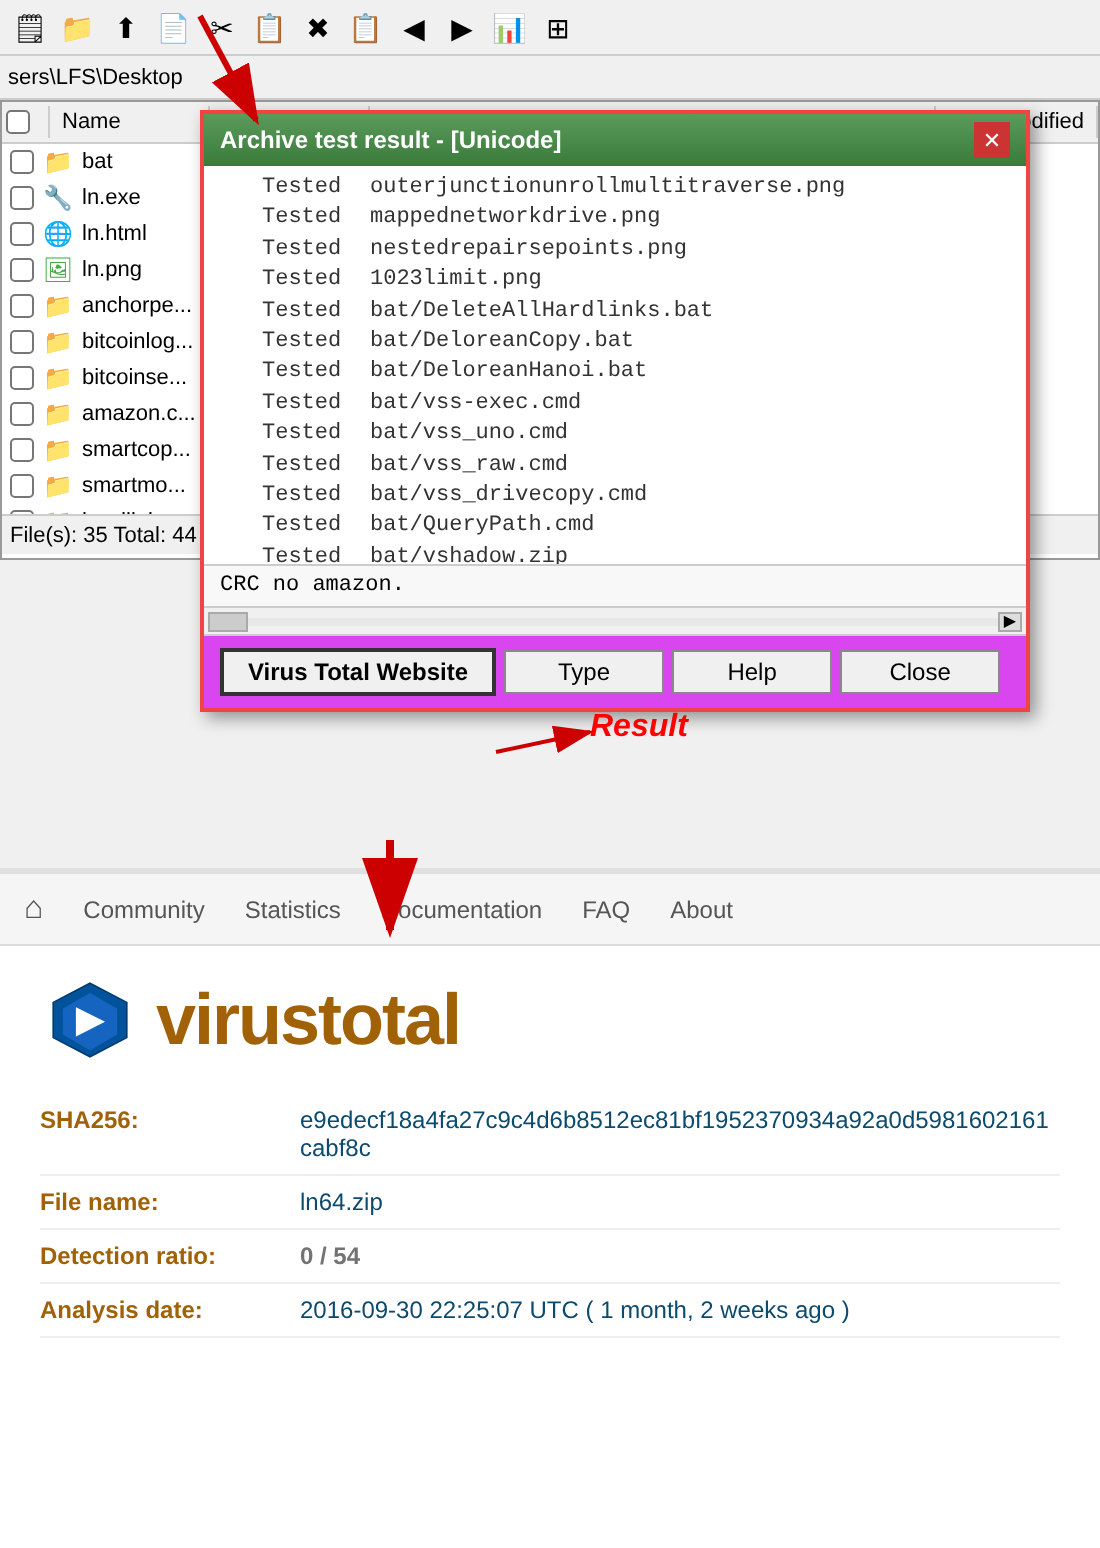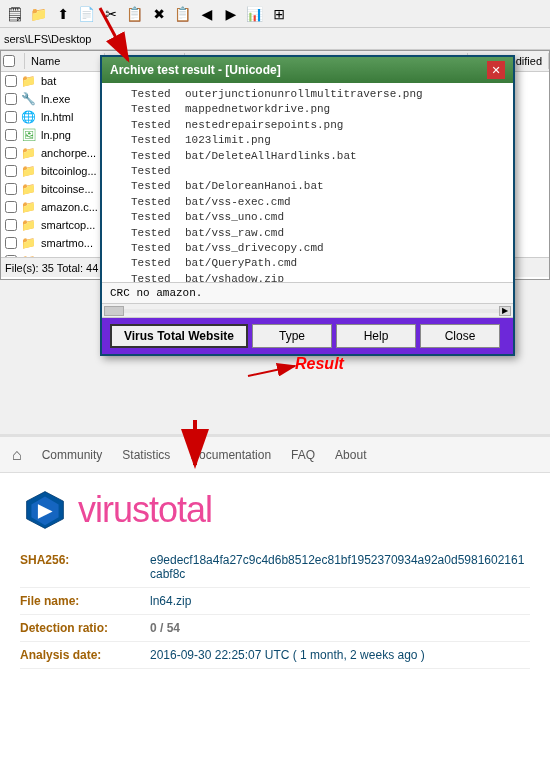--- a/index.html
+++ b/index.html
@@ -108,21 +108,21 @@
       align-items: center;
     }
 
     
     .dialog {
       position: absolute;
       top: 55px;
       left: 100px;
       width: 415px;
       background: white;
-      border: 2px solid #0c4a6e;
+      border: 2px solid #ef4444;
       z-index: 100;
       box-shadow: 3px 3px 8px rgba(0,0,0,0.4);
     }
     .dialog-titlebar {
       background: linear-gradient(to bottom, #5a9a5a, #3a7a3a);
       color: white;
       padding: 4px 8px;
       display: flex;
       align-items: center;
       justify-content: space-between;
@@ -163,22 +163,23 @@
       font-family: 'Courier New', monospace;
       font-size: 11px;
       background: #f8f8f8;
       border-bottom: 1px solid #ccc;
       min-height: 20px;
     }
     .dialog-buttons {
       display: flex;
       gap: 4px;
       padding: 6px 8px;
-      background: #6d28d9;
+      background: #d946ef;
       justify-content: flex-start;
+      align-items: center;
     }
     .dialog-btn {
       padding: 3px 12px;
       font-size: 12px;
       border: 1px solid #888;
       background: #f0f0f0;
       cursor: pointer;
       min-width: 80px;
     }
     .dialog-btn-primary {
@@ -238,22 +239,22 @@
       width: 50px;
       height: 40px;
     }
     .vt-logo-text {
       font-size: 36px;
       color: #808080;
       font-weight: normal;
       letter-spacing: -1px;
     }
     .vt-logo-text span {
-      color: #ec4899;
-      font-weight: normal;
+      color: #a16207;
+      font-weight: bold;
     }
 
     .vt-info {
       padding: 8px 20px;
       font-size: 12px;
     }
     .vt-info-row {
       display: flex;
       padding: 6px 0;
       border-bottom: 1px solid #eee;
@@ -410,20 +411,21 @@
     <div class="dialog-log-row">
       <span class="log-status">Tested</span>
       <span class="log-file">1023limit.png</span>
     </div>
     <div class="dialog-log-row">
       <span class="log-status">Tested</span>
       <span class="log-file">bat/DeleteAllHardlinks.bat</span>
     </div>
     <div class="dialog-log-row">
       <span class="log-status">Tested</span>
+      <span class="log-file">bat/DeloreanCopy.bat</span>
     </div>
     <div class="dialog-log-row">
       <span class="log-status">Tested</span>
       <span class="log-file">bat/DeloreanHanoi.bat</span>
     </div>
     <div class="dialog-log-row">
       <span class="log-status">Tested</span>
       <span class="log-file">bat/vss-exec.cmd</span>
     </div>
     <div class="dialog-log-row">

